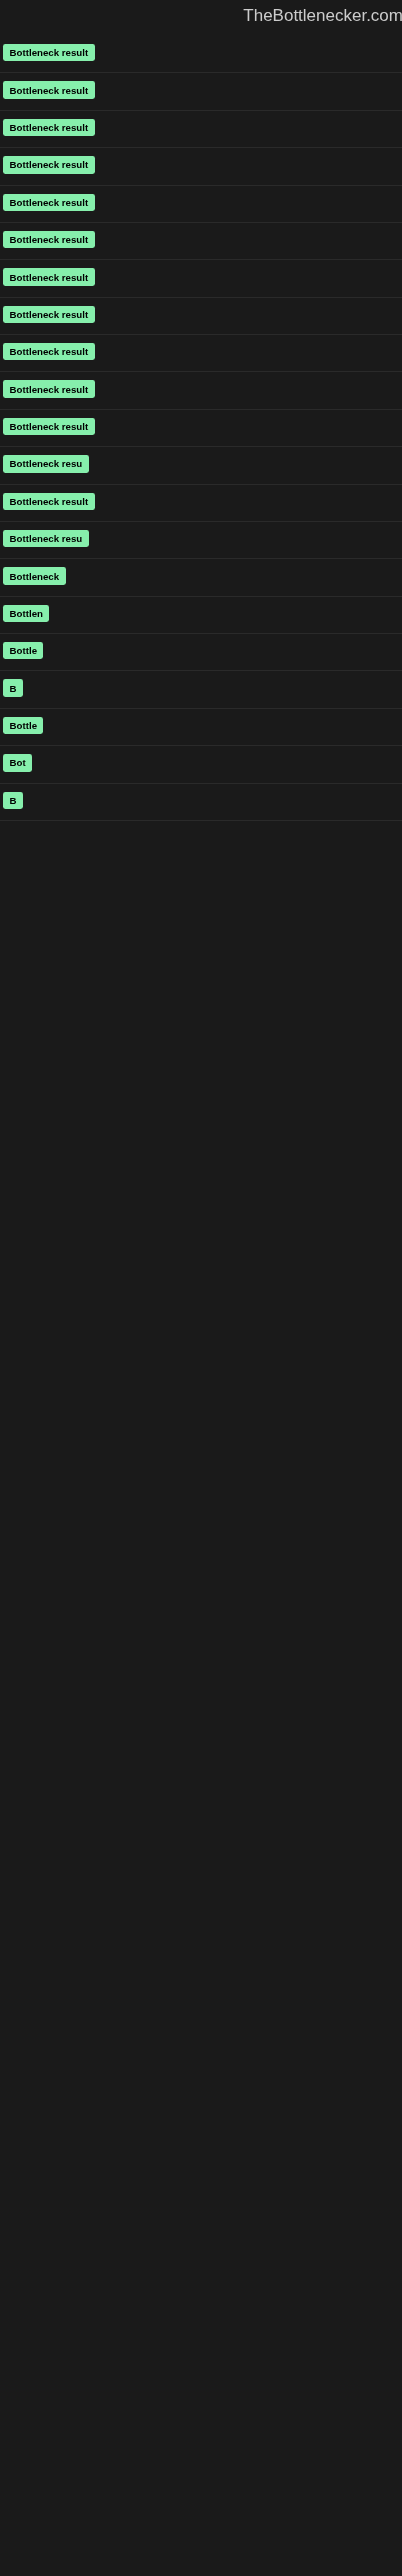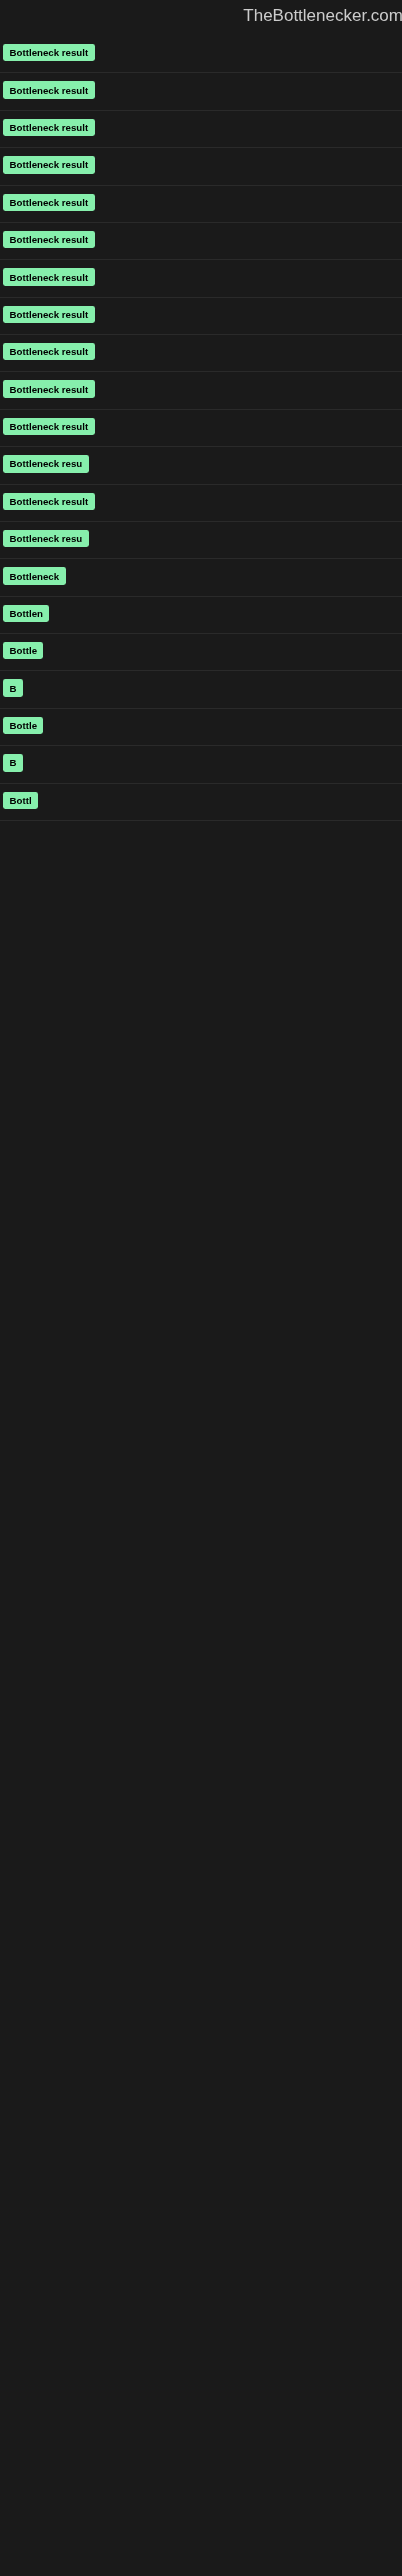--- a/index.html
+++ b/index.html
@@ -108,19 +108,19 @@
     <div class="result-row">
       <div class="badge-container"><span class="bottleneck-badge">Bottle</span></div>
     </div>
     <div class="result-row">
       <div class="badge-container"><span class="bottleneck-badge">B</span></div>
     </div>
     <div class="result-row">
       <div class="badge-container"><span class="bottleneck-badge">Bottle</span></div>
     </div>
     <div class="result-row">
-      <div class="badge-container"><span class="bottleneck-badge">B</span></div>
+      <div class="badge-container"><span class="bottleneck-badge">Bot</span></div>
     </div>
     <div class="result-row">
-      <div class="badge-container"><span class="bottleneck-badge">Bottl</span></div>
+      <div class="badge-container"><span class="bottleneck-badge">B</span></div>
     </div>
   </div>
 
 
 </body></html>

